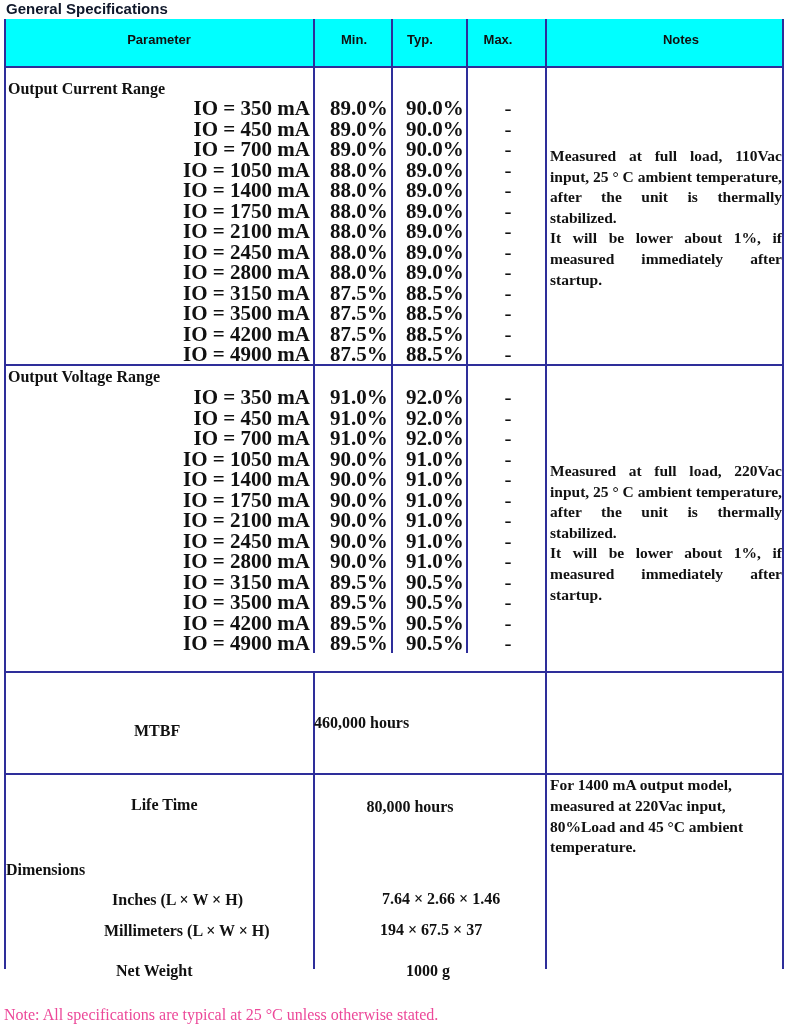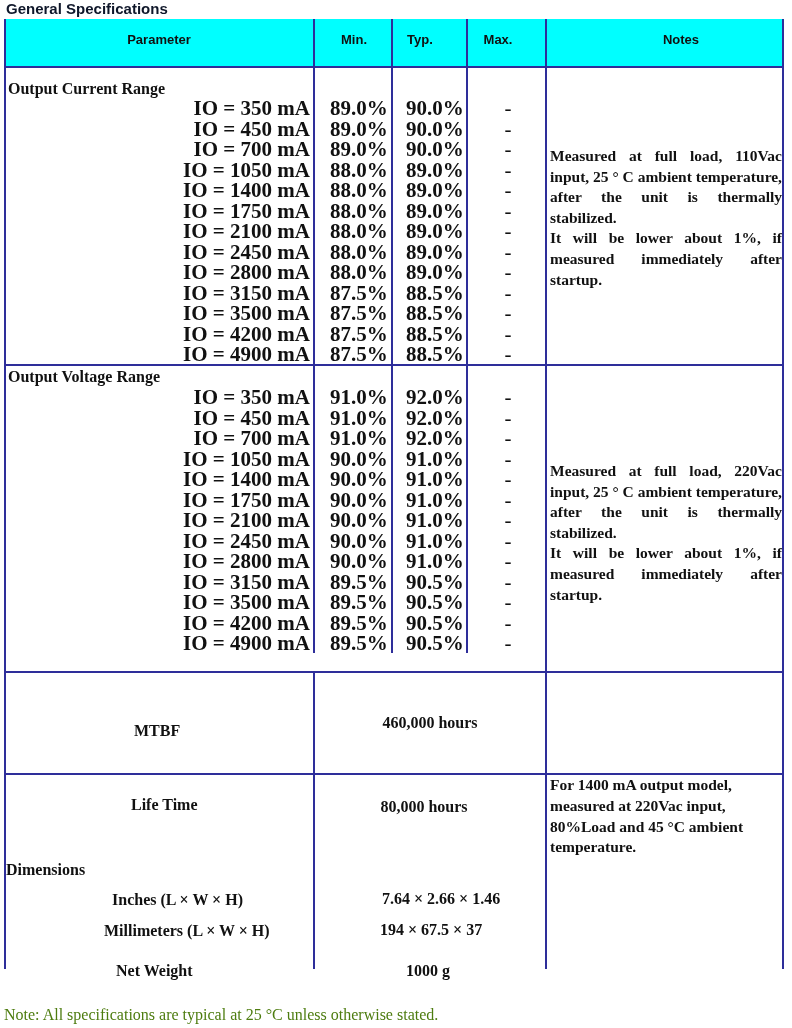--- a/index.html
+++ b/index.html
@@ -13,21 +13,21 @@
   .grp-title { position: absolute; left: 4px; font-weight: bold; font-size: 16px; line-height: 20px; white-space: nowrap; }
   .row { position: absolute; height: 20.5px; font-weight: bold; font-size: 21px; line-height: 20px; }
   .io { position: absolute; right: 474px; white-space: nowrap; text-align: right; }
   .mn { position: absolute; left: 326px; width: 56px; text-align: center; }
   .ty { position: absolute; left: 402px; width: 56px; text-align: center; }
   .mx { position: absolute; left: 480px; width: 48px; text-align: center; font-weight: normal; }
   .note { position: absolute; left: 546px; width: 232px; font-weight: bold; font-size: 15.5px; line-height: 20.6px; text-align: justify; }
   .note p { margin: 0; }
   .cell-text { position: absolute; font-weight: bold; font-size: 16px; white-space: nowrap; }
   .note2 { position: absolute; left: 546px; width: 236px; font-weight: bold; font-size: 15.5px; line-height: 20.8px; }
-  .footer { position: absolute; left: 4px; top: 1006px; font-size: 16px; color: #4d7c0f; white-space: nowrap; }
+  .footer { position: absolute; left: 4px; top: 1006px; font-size: 16px; color: #ec4899; white-space: nowrap; }
 </style>
 </head>
 <body>
 
 <div class="title">General Specifications</div>
 
 <div class="frame">
 
   <div class="hdr"></div>
   <div class="hcell" style="left:0;width:310px;">Parameter</div>
@@ -216,24 +216,24 @@
         <span class="ty">90.5%</span>
         <span class="mx">-</span>
       </div>
     </div>
   <div class="note" style="top:442px;">
     <p>Measured at full load, 220Vac input, 25 ° C ambient temperature, after the unit is thermally stabilized.</p>
     <p>It will be lower about 1%, if measured immediately after startup.</p>
   </div>
 
   <div class="cell-text" style="left:130px;top:703px;">MTBF</div>
-  <div class="cell-text" style="left:310px;width:232px;text-align:center;top:695px;">460,000 hours</div>
+  <div class="cell-text" style="left:310px;width:232px;text-align:left;top:695px;">460,000 hours</div>
 
   <div class="cell-text" style="left:127px;top:777px;">Life Time</div>
-  <div class="cell-text" style="left:318px;width:204px;text-align:center;top:779px;">80,000 hours</div>
+  <div class="cell-text" style="left:304px;width:204px;text-align:center;top:779px;">80,000 hours</div>
   <div class="note2" style="top:756px;">For 1400 mA output model, measured at 220Vac input, 80%Load and 45 °C ambient temperature.</div>
 
   <div class="cell-text" style="left:2px;top:842px;">Dimensions</div>
   <div class="cell-text" style="left:108px;top:872px;">Inches (L × W × H)</div>
   <div class="cell-text" style="left:378px;top:871px;">7.64 × 2.66 × 1.46</div>
   <div class="cell-text" style="left:100px;top:903px;">Millimeters (L × W × H)</div>
   <div class="cell-text" style="left:376px;top:902px;">194 × 67.5 × 37</div>
   <div class="cell-text" style="left:112px;top:943px;">Net Weight</div>
   <div class="cell-text" style="left:402px;top:943px;">1000 g</div>
 </div>

